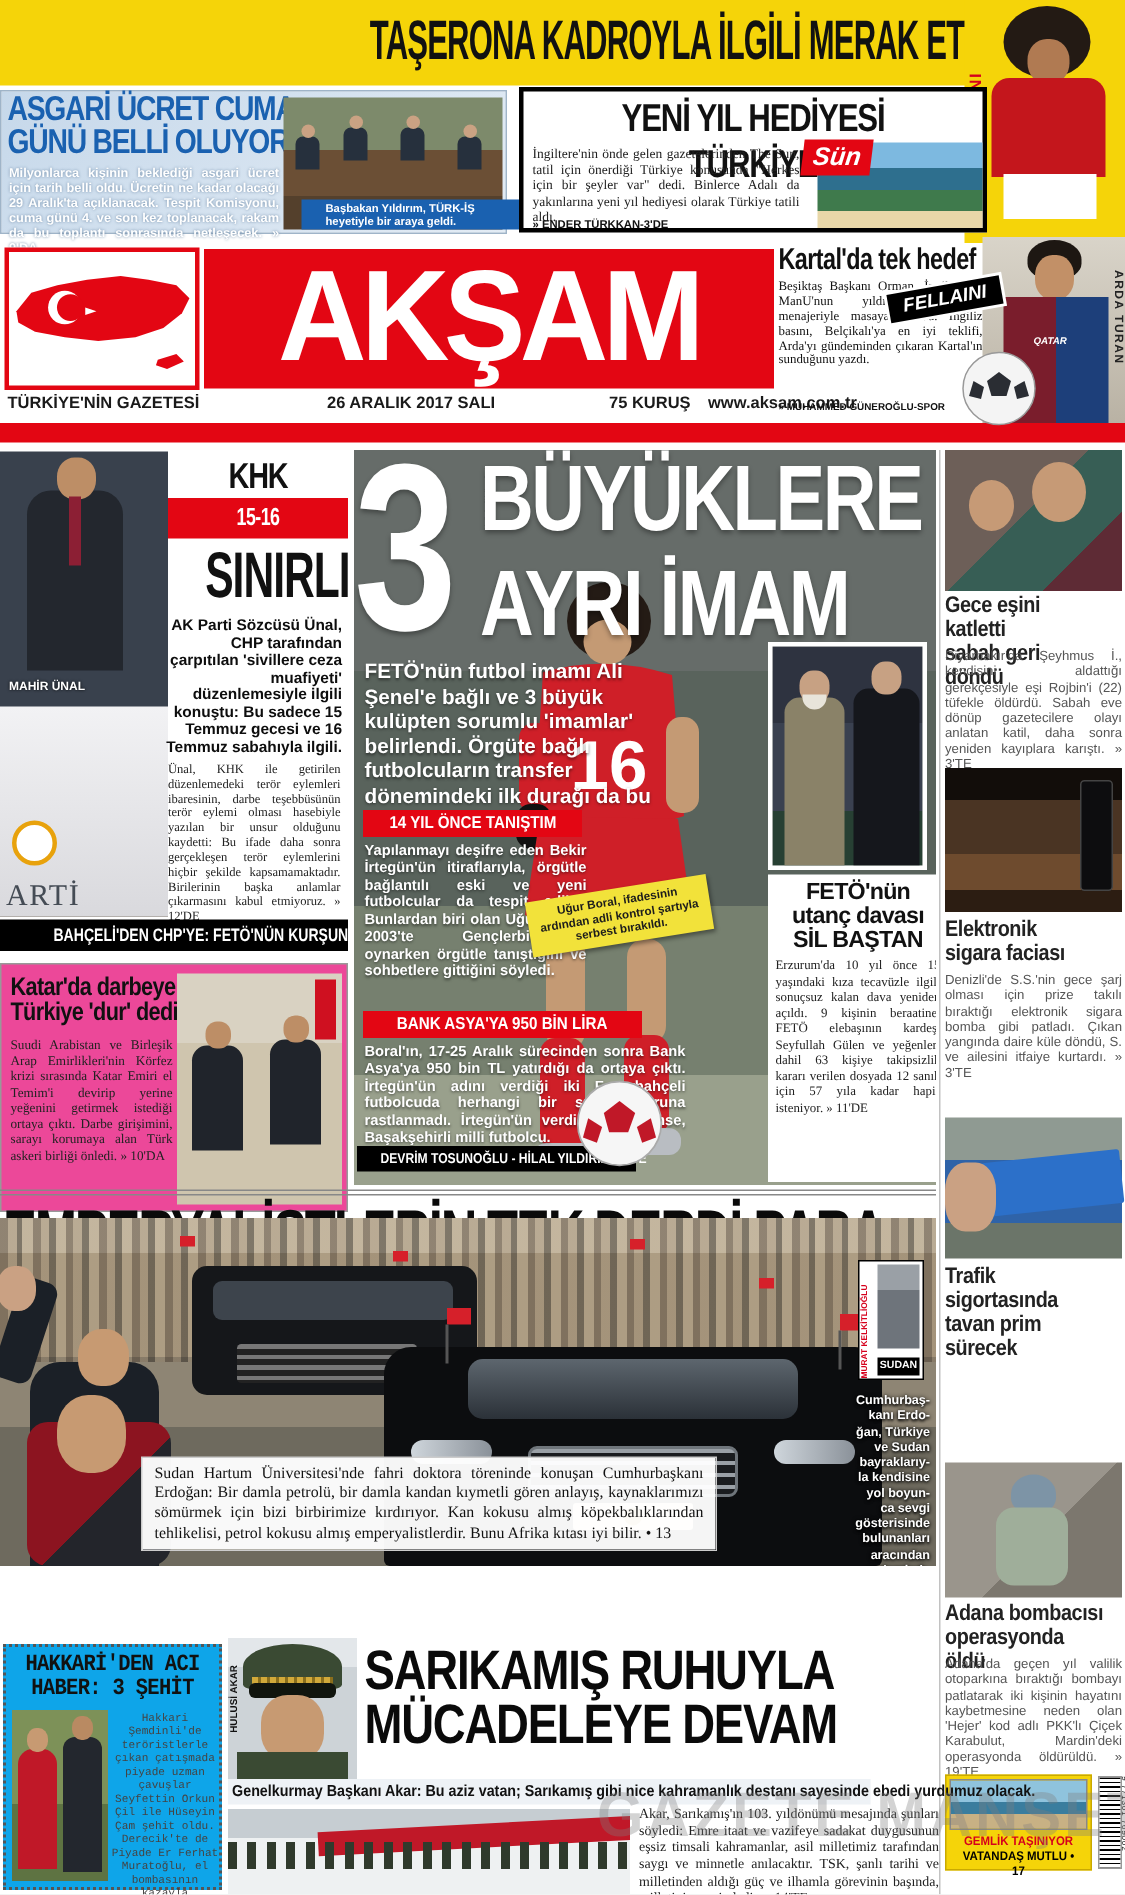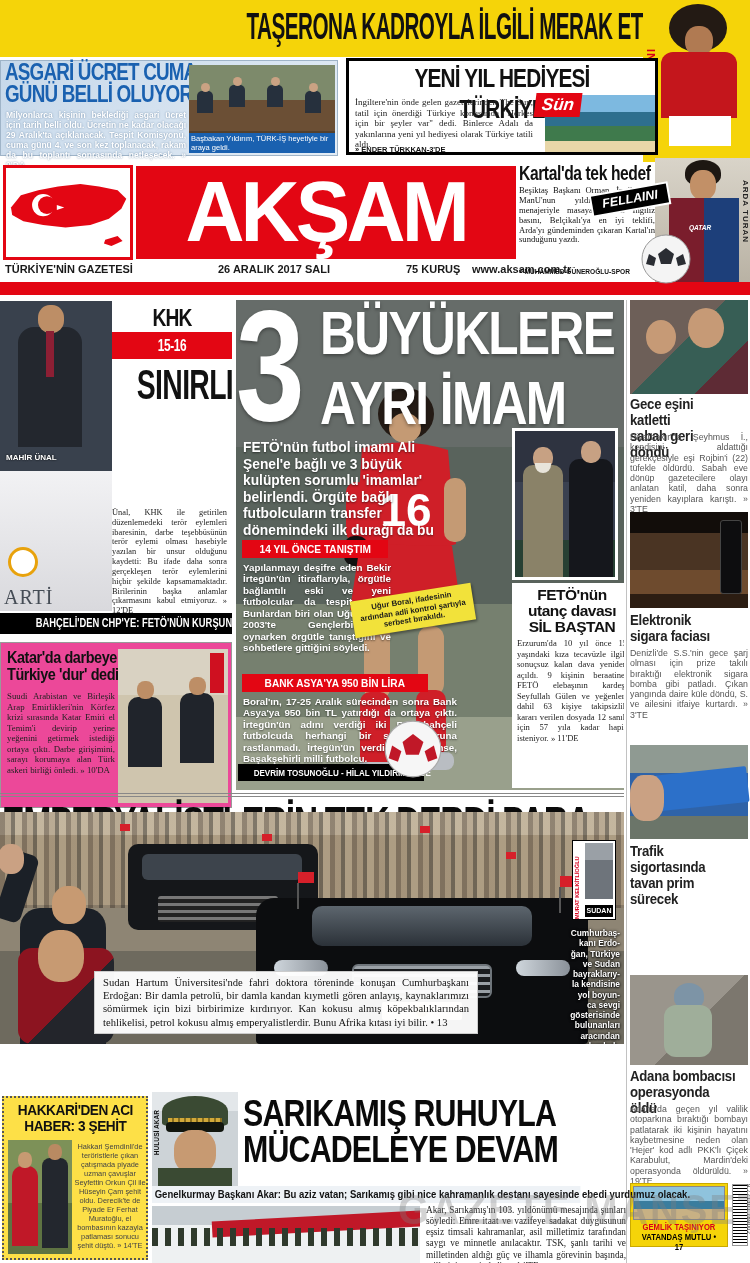--- a/index.html
+++ b/index.html
@@ -22,22 +22,22 @@
   .fell-label{position:absolute;left:2px;top:48px;color:#d6001c;font-weight:900;font-size:11px;
               writing-mode:vertical-rl;transform:rotate(180deg);letter-spacing:1px;}
   
   .asgari{left:0;top:60px;width:338px;height:96px;background:linear-gradient(135deg,#c6d8ea,#e3ecf5);border:1px solid #9fb4c8;}
   .asgari-h{position:absolute;left:4px;top:1px;color:#1a61b0;font-weight:900;font-size:23px;line-height:.95;
             letter-spacing:-1px;transform:scaleX(.82);transform-origin:0 0;white-space:pre-line;}
   .asgari-b{position:absolute;left:5px;top:49px;width:180px;font-size:8.5px;font-weight:700;color:#fff;
             text-shadow:0 0 2px #6d89a6;line-height:1.18;}
   .asgari-photo{position:absolute;left:188px;top:4px;width:146px;height:88px;
             background:linear-gradient(180deg,#7d8a6b 0 40%,#6b4f35 40% 75%,#54402c 75%);}
-  .asgari-cap{position:absolute;left:0;bottom:0;width:100%;background:#1a61b0;color:#fff;
-            font-size:7.5px;font-weight:400;padding:1px 2px;}
+  .asgari-cap{position:absolute;left:12px;bottom:0;width:100%;background:#1a61b0;color:#fff;
+            font-size:7.5px;font-weight:700;padding:1px 16px;}
   .men{position:absolute;width:16px;height:22px;border-radius:5px 5px 0 0;background:#26303d;}
   .men:before{content:"";position:absolute;left:4px;top:-8px;width:9px;height:9px;border-radius:50%;background:#caa283;}
   
   .yeniyil{left:346px;top:58px;width:312px;height:97px;background:#fff;border:3px solid #000;}
   .yy-h{position:absolute;left:0;top:2px;width:100%;text-align:center;font-size:26px;font-weight:900;
         letter-spacing:-1px;}
   .yy-h span{display:inline-block;transform:scaleX(.8);}
   .yy-b{position:absolute;left:6px;top:36px;width:178px;font-size:9px;line-height:1.18;color:#222;}
   .yy-by{position:absolute;left:6px;top:84px;font-size:7.5px;font-weight:700;}
   .yy-island{position:absolute;left:196px;top:34px;width:110px;height:57px;
@@ -177,21 +177,21 @@
   .erdo .gown{position:absolute;left:24px;top:96px;width:96px;height:96px;border-radius:14px;background:linear-gradient(135deg,#8c1420 0 55%,#23252b 55%);}
   .erdo .face2{position:absolute;left:44px;top:78px;width:46px;height:52px;border-radius:45%;background:#c79a72;}
   .byline-box{position:absolute;left:572px;top:28px;width:44px;height:80px;background:#fff;border:1px solid #000;}
   .byline-name{position:absolute;left:1px;top:2px;height:76px;color:#d6001c;font-size:5.6px;font-weight:700;writing-mode:vertical-rl;transform:rotate(180deg);}
   .byline-photo{position:absolute;right:2px;top:2px;width:28px;height:56px;background:linear-gradient(180deg,#9aa0a6 0 30%,#6e747b 30%);}
   .byline-place{position:absolute;right:2px;bottom:2px;width:28px;height:12px;background:#000;color:#fff;font-size:7px;font-weight:700;text-align:center;line-height:12px;}
   .side-cap{position:absolute;left:548px;top:116px;width:72px;font-size:8.4px;font-weight:700;color:#fff;text-align:right;line-height:1.22;text-shadow:0 1px 2px #000,0 0 3px #000;white-space:pre-line;}
   .main-cap{position:absolute;left:95px;top:160px;width:382px;background:rgba(255,255,255,.96);padding:4px 8px;
       font-family:"Liberation Serif",serif;font-size:10.6px;line-height:1.25;color:#111;text-align:justify;box-shadow:0 0 0 1px #ccc;}
   
-  .hakkari{left:2px;top:1096px;width:146px;height:164px;border:2px dotted #555;background:#fde047;}
+  .hakkari{left:2px;top:1096px;width:146px;height:164px;border:2px dotted #555;background:#0ea5e9;font-family:Liberation Mono, monospace;}
   .hak-h{position:absolute;left:0;top:4px;width:100%;text-align:center;font-size:15.5px;font-weight:900;line-height:1.02;white-space:pre-line;letter-spacing:-.5px;}
   .hak-h span{display:inline-block;transform:scaleX(.88);}
   .hak-photo{position:absolute;left:4px;top:42px;width:64px;height:114px;background:linear-gradient(180deg,#7d9158 0 55%,#5e7342 55%);overflow:hidden;}
   .bride{position:absolute;left:4px;top:26px;width:26px;height:80px;border-radius:10px 10px 0 0;background:#c01828;}
   .bride:before{content:"";position:absolute;left:6px;top:-14px;width:14px;height:16px;border-radius:45%;background:#c79a72;}
   .groom{position:absolute;left:34px;top:18px;width:26px;height:90px;border-radius:8px 8px 0 0;background:#23272e;}
   .groom:before{content:"";position:absolute;left:6px;top:-14px;width:14px;height:16px;border-radius:45%;background:#b98a62;}
   .hak-b{position:absolute;left:70px;top:44px;width:72px;font-size:7.4px;color:#444;line-height:1.22;text-align:center;}
   .akar{left:152px;top:1092px;width:86px;height:97px;background:linear-gradient(180deg,#e3e7ea 0 20%,#cdd3d7 20%);overflow:hidden;}
   .akar-cap{position:absolute;left:10px;top:4px;width:66px;height:30px;border-radius:50% 50% 10% 10%;background:#3a4a33;}
@@ -287,20 +287,21 @@
     <div class="khk-man"></div>
     <div class="khk-label">MAHİR ÜNAL</div>
     <div class="khk-lectern">
       <div class="akdot"></div>
       <div class="khk-lect-txt">ARTİ</div>
     </div>
   </div>
   <div class="abs khk-h1"><span>KHK SADECE</span></div>
   <div class="abs khk-h2"><span>15-16 TEMMUZ'LA</span></div>
   <div class="abs khk-h3"><span>SINIRLI</span></div>
+  <div class="abs khk-lead">AK Parti Sözcüsü Ünal, CHP tarafından çarpıtılan 'sivillere ceza muafiyeti' düzenlemesiyle ilgili konuştu: Bu sadece 15 Temmuz gecesi ve 16 Temmuz sabahıyla ilgili.</div>
   <div class="abs khk-body serif just">Ünal, KHK ile getirilen düzenlemedeki terör eylemleri ibaresinin, darbe teşebbüsünün terör eylemi olması hasebiyle yazılan bir unsur olduğunu kaydetti: Bu ifade daha sonra gerçekleşen terör eylemlerini hiçbir şekilde kapsamamaktadır. Birilerinin başka anlamlar çıkarmasını kabul etmiyoruz. » 12'DE</div>
   <div class="abs blackbar bahceli"><span>BAHÇELİ'DEN CHP'YE: FETÖ'NÜN KURŞUN ASKERİ - 12</span></div>
 
   <div class="abs katar">
     <div class="katar-h" style="white-space: pre-line;">Katar'da darbeye
 Türkiye 'dur' dedi</div>
     <div class="katar-b serif just">Suudi Arabistan ve Birleşik Arap Emirlikleri'nin Körfez krizi sırasında Katar Emiri el Temim'i devirip yerine yeğenini getirmek istediği ortaya çıktı. Darbe girişimini, sarayı korumaya alan Türk askeri birliği önledi. » 10'DA</div>
     <div class="katar-photo">
       <div class="flag"></div>
       <div class="suit" style="left:10px;top:48px;"></div>

